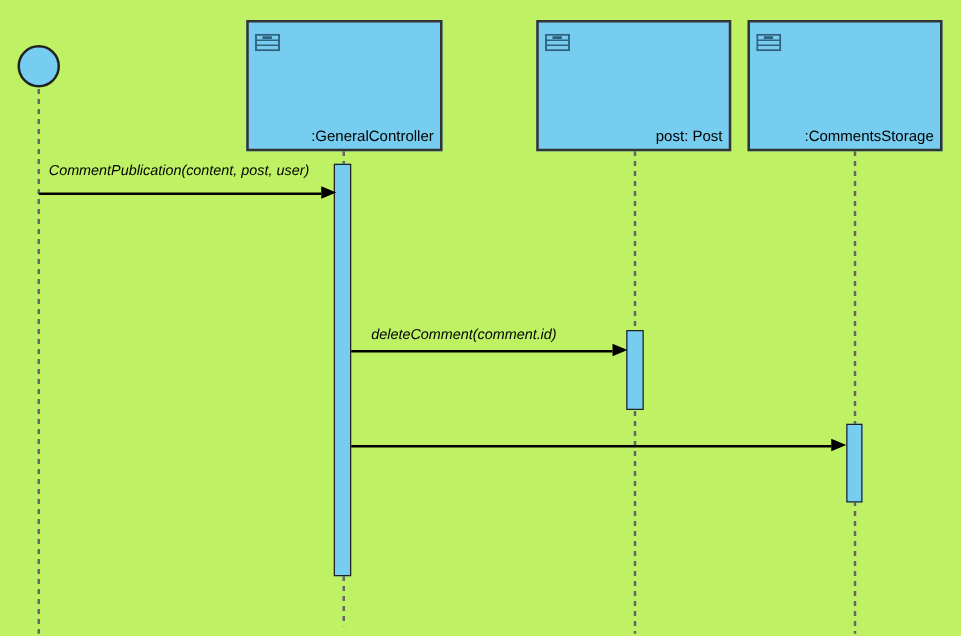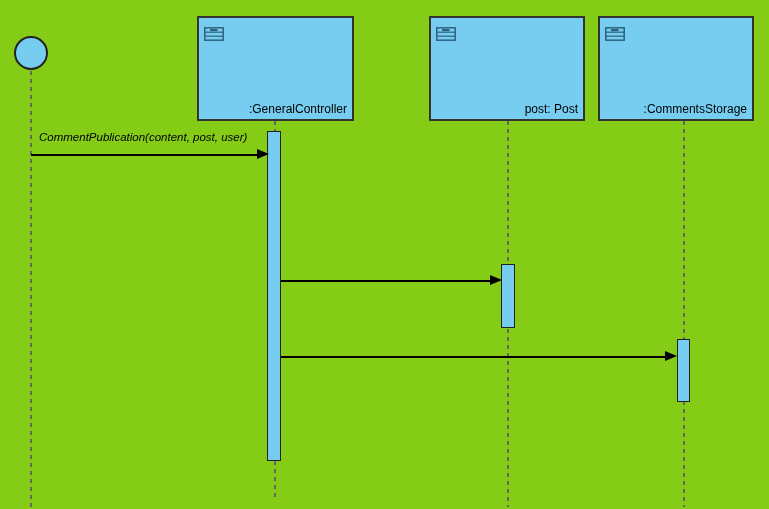--- a/index.html
+++ b/index.html
@@ -5,21 +5,21 @@
   :root{
     --shape-fill:#76cdf0;
     --shape-stroke:#333333;
     --lifeline-color:#666666;
     --message-color:#000000;
     --icon-stroke:#2f627e;
   }
   html,body{margin:0;padding:0;background:#ffffff;}
   body{font-family:"Liberation Sans", sans-serif;}
   .canvas{
-    position:relative;width:769px;height:509px;background:#84cc16;overflow:hidden;
+    position:relative;width:769px;height:509px;background:#bef264;overflow:hidden;
   }
   
   .actor{
     position:absolute;left:14px;top:36px;width:34px;height:34px;
     border-radius:50%;background:var(--shape-fill);
     border:2px solid #222222;box-sizing:border-box;
   }
   
   .lifeline{
     position:absolute;width:2px;
@@ -98,19 +98,20 @@
   </div>
 
   <div class="activation" style="left:267px;top:131px;width:14px;height:330px"></div>
   <div class="activation" style="left:501px;top:264px;width:14px;height:64px"></div>
   <div class="activation" style="left:677px;top:339px;width:13px;height:63px"></div>
 
   <div class="msg-label" style="left:39px;top:131px">CommentPublication(content, post, user)</div>
   <div class="msg-line" style="left:31px;top:154px;width:226px"></div>
   <div class="arrow-head" style="left:257px;top:149px"></div>
 
+  <div class="msg-label" style="left:297px;top:262px">deleteComment(comment.id)</div>
   <div class="msg-line" style="left:281px;top:280px;width:209px"></div>
   <div class="arrow-head" style="left:490px;top:275px"></div>
 
   <div class="msg-line" style="left:281px;top:356px;width:384px"></div>
   <div class="arrow-head" style="left:665px;top:351px"></div>
 
 </div>
 
 </body></html>

